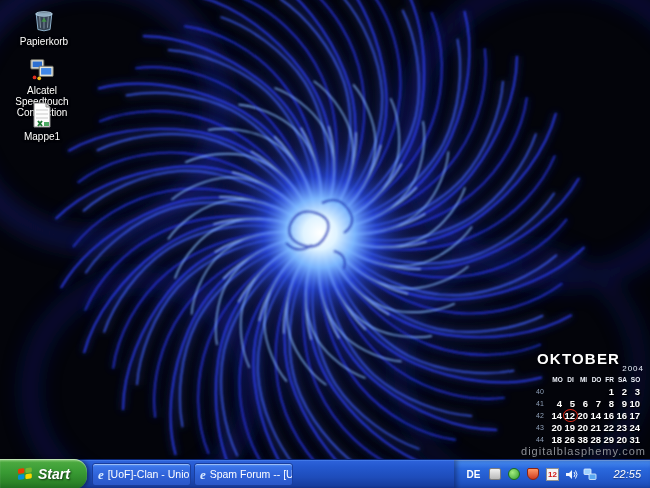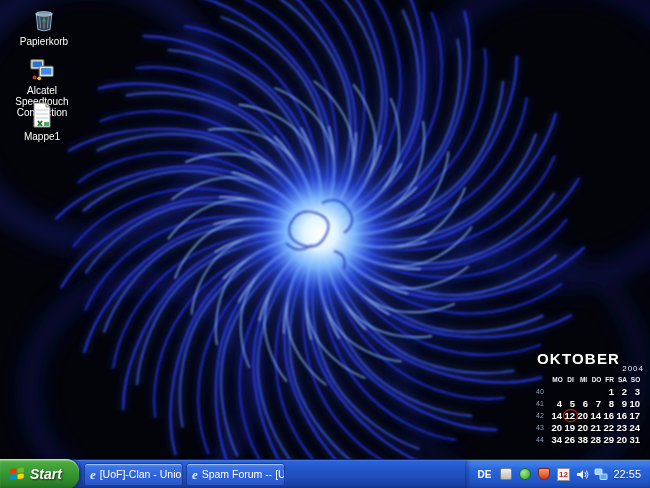--- a/index.html
+++ b/index.html
@@ -33,21 +33,21 @@
 
   
   .taskbar {
     position:absolute; left:0; bottom:0; width:650px; height:29px;
     display:flex; align-items:center; box-sizing:border-box;
     background:linear-gradient(180deg,#4a82ee 0%,#2c61d9 5%,#2458ce 25%,#1e4cba 62%,#173d9e 92%,#12328a 100%);
     border-top:1px solid #0a2470;
   }
   .start {
     display:flex; align-items:center; gap:5px; height:30px; margin-top:-1px;
-    padding:0 17px 0 9px; border-radius:0 13px 13px 0;
+    padding:0 17px 0 17px; border-radius:0 13px 13px 0;
     background:linear-gradient(180deg,#8ed07a 0%,#4aa83f 12%,#389a33 45%,#2c8428 78%,#1f6d20 100%);
     box-shadow:inset 0 1px 1px rgba(255,255,255,.5), 2px 0 4px rgba(0,0,0,.45);
     color:#fff; font-weight:bold; font-style:italic; font-size:14px;
     text-shadow:1px 1px 2px rgba(0,0,0,.65); cursor:pointer;
   }
   .tasks { display:flex; gap:3px; margin-left:5px; }
   .tbtn {
     width:99px; height:23px; box-sizing:border-box; border-radius:3px;
     background:linear-gradient(180deg,#5b96f7 0%,#3b74e8 14%,#2f62d8 55%,#2a57c8 100%);
     border:1px solid #1a3e9c; box-shadow:inset 0 1px 0 rgba(255,255,255,.4);
@@ -61,21 +61,21 @@
     padding:0 9px 0 10px;
     background:linear-gradient(180deg,#4a8ff2 0%,#2a68dd 30%,#2157c9 70%,#1a47ad 100%);
     box-shadow:inset 3px 0 4px rgba(0,0,30,.35), inset 0 1px 0 rgba(255,255,255,.25);
   }
   .lang { color:#fff; font-size:10px; font-weight:bold; padding:1px 3px; cursor:pointer; }
   .ticon { width:14px; height:14px; display:flex; align-items:center; justify-content:center; cursor:pointer; }
   .ti-app   { width:12px; height:12px; background:linear-gradient(#f2f2f2,#b9b9b9); border:1px solid #7d7d7d; border-radius:2px; box-sizing:border-box; }
   .ti-msg   { width:12px; height:12px; background:radial-gradient(circle at 35% 35%,#a4ec7e,#2f9c2f); border:1px solid #1c6c1c; border-radius:50%; box-sizing:border-box; }
   .ti-shield{ width:12px; height:12px; background:linear-gradient(#ff9a6a,#d03a1e); border:1px solid #8a2410; border-radius:2px 2px 6px 6px; box-sizing:border-box; }
   .ti-date  { width:13px; height:13px; background:#f5f5f5; border:1px solid #8f8f8f; color:#d01818; font-size:8px; font-weight:bold; display:flex; align-items:center; justify-content:center; box-sizing:border-box; }
-  .clock { color:#fff; font-size:11px; margin-left:0; cursor:pointer; text-shadow:0 1px 1px rgba(0,0,0,.4); }
+  .clock { color:#fff; font-size:11px; margin-left:11px; cursor:pointer; text-shadow:0 1px 1px rgba(0,0,0,.4);font-style:italic; }
 </style>
 </head>
 <body>
 
 <div class="screen">
 
   <svg class="wallpaper" width="650" height="460" viewBox="0 0 650 460">
     <defs>
       <radialGradient id="core" cx="50%" cy="50%" r="50%">
         <stop offset="0%" stop-color="#ffffff"></stop>
@@ -284,30 +284,31 @@
         <span class="cal-day">17</span>
         <span class="cal-wk">43</span>
         <span class="cal-day">20</span>
         <span class="cal-day">19</span>
         <span class="cal-day">20</span>
         <span class="cal-day">21</span>
         <span class="cal-day">22</span>
         <span class="cal-day">23</span>
         <span class="cal-day">24</span>
         <span class="cal-wk">44</span>
-        <span class="cal-day">34</span>
+        <span class="cal-day">18</span>
         <span class="cal-day">26</span>
         <span class="cal-day">38</span>
         <span class="cal-day">28</span>
         <span class="cal-day">29</span>
         <span class="cal-day">20</span>
         <span class="cal-day">31</span>
       </div>
   </div>
 
+  <div class="watermark">digitalblasphemy.com</div>
 
   <div class="taskbar">
     <div class="start">
       <span style="display:flex;">
         <svg width="16" height="14" viewBox="0 0 16 14">
           <g transform="skewY(-6)">
             <rect x="1" y="2" width="6.4" height="5" rx="1.4" fill="#ea3c00"></rect>
             <rect x="8.4" y="2" width="6.4" height="5" rx="1.4" fill="#73b731"></rect>
             <rect x="1" y="8" width="6.4" height="5" rx="1.4" fill="#0092d6"></rect>
             <rect x="8.4" y="8" width="6.4" height="5" rx="1.4" fill="#f8d800"></rect>

